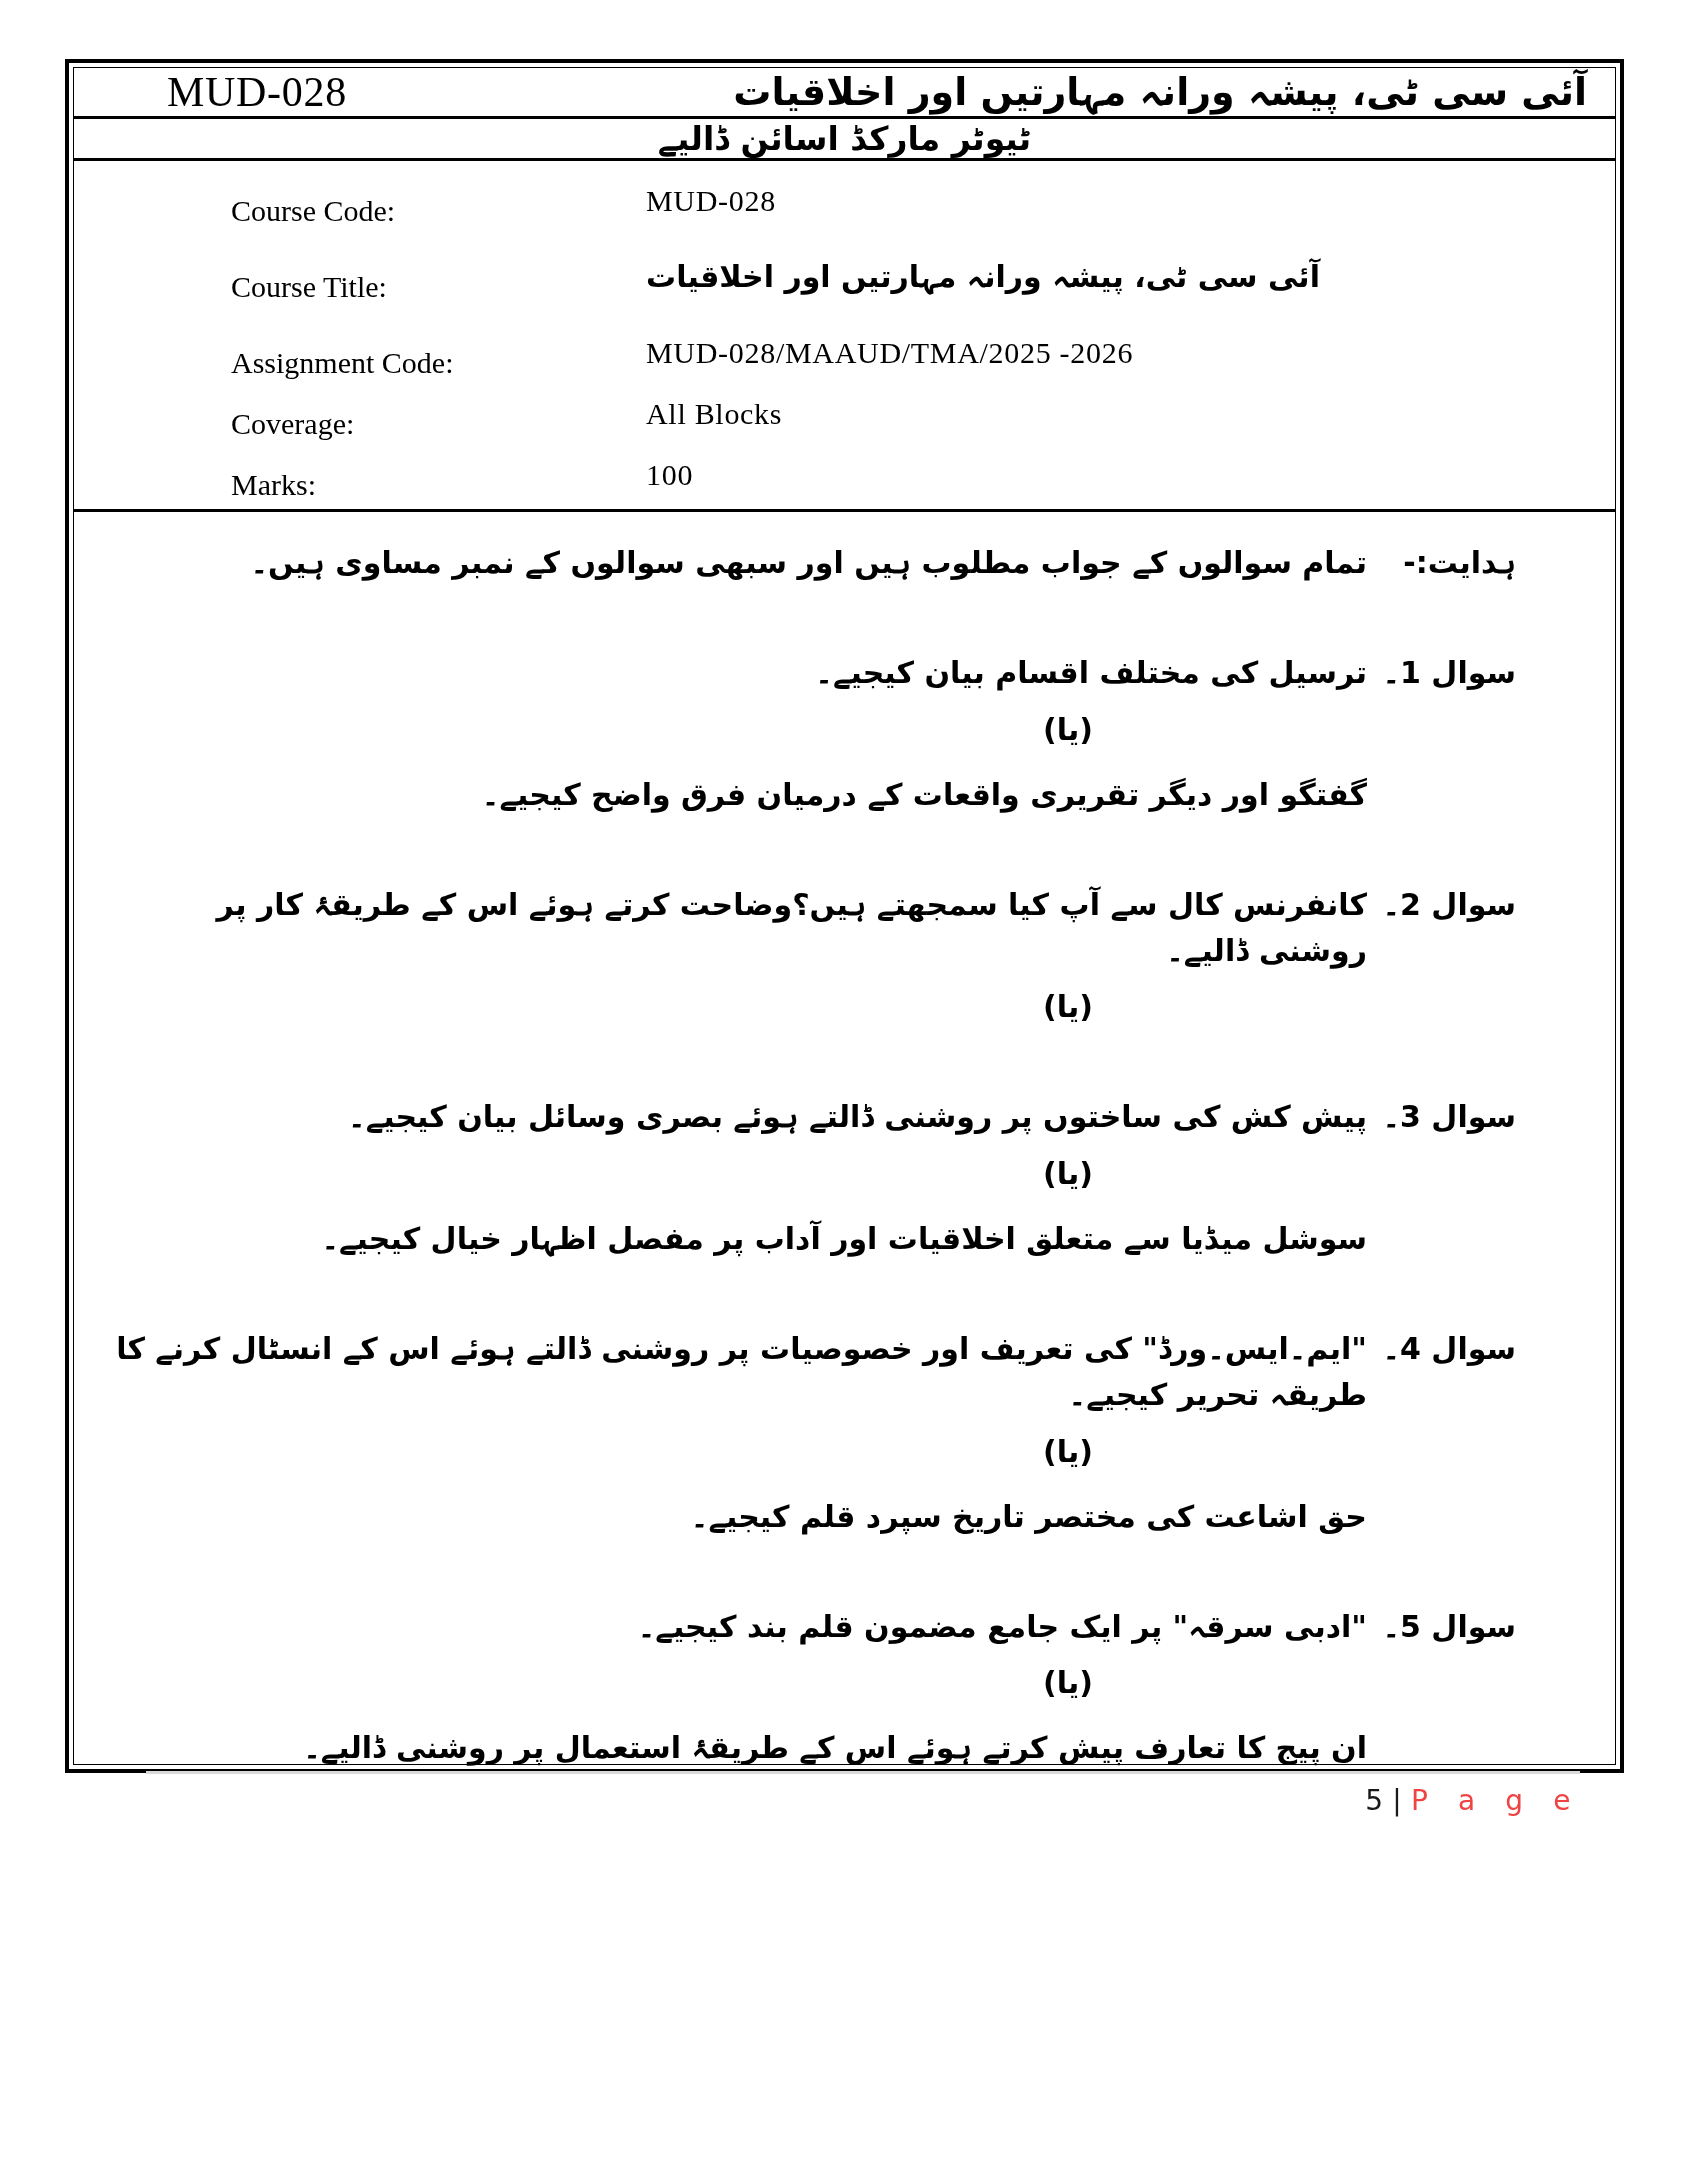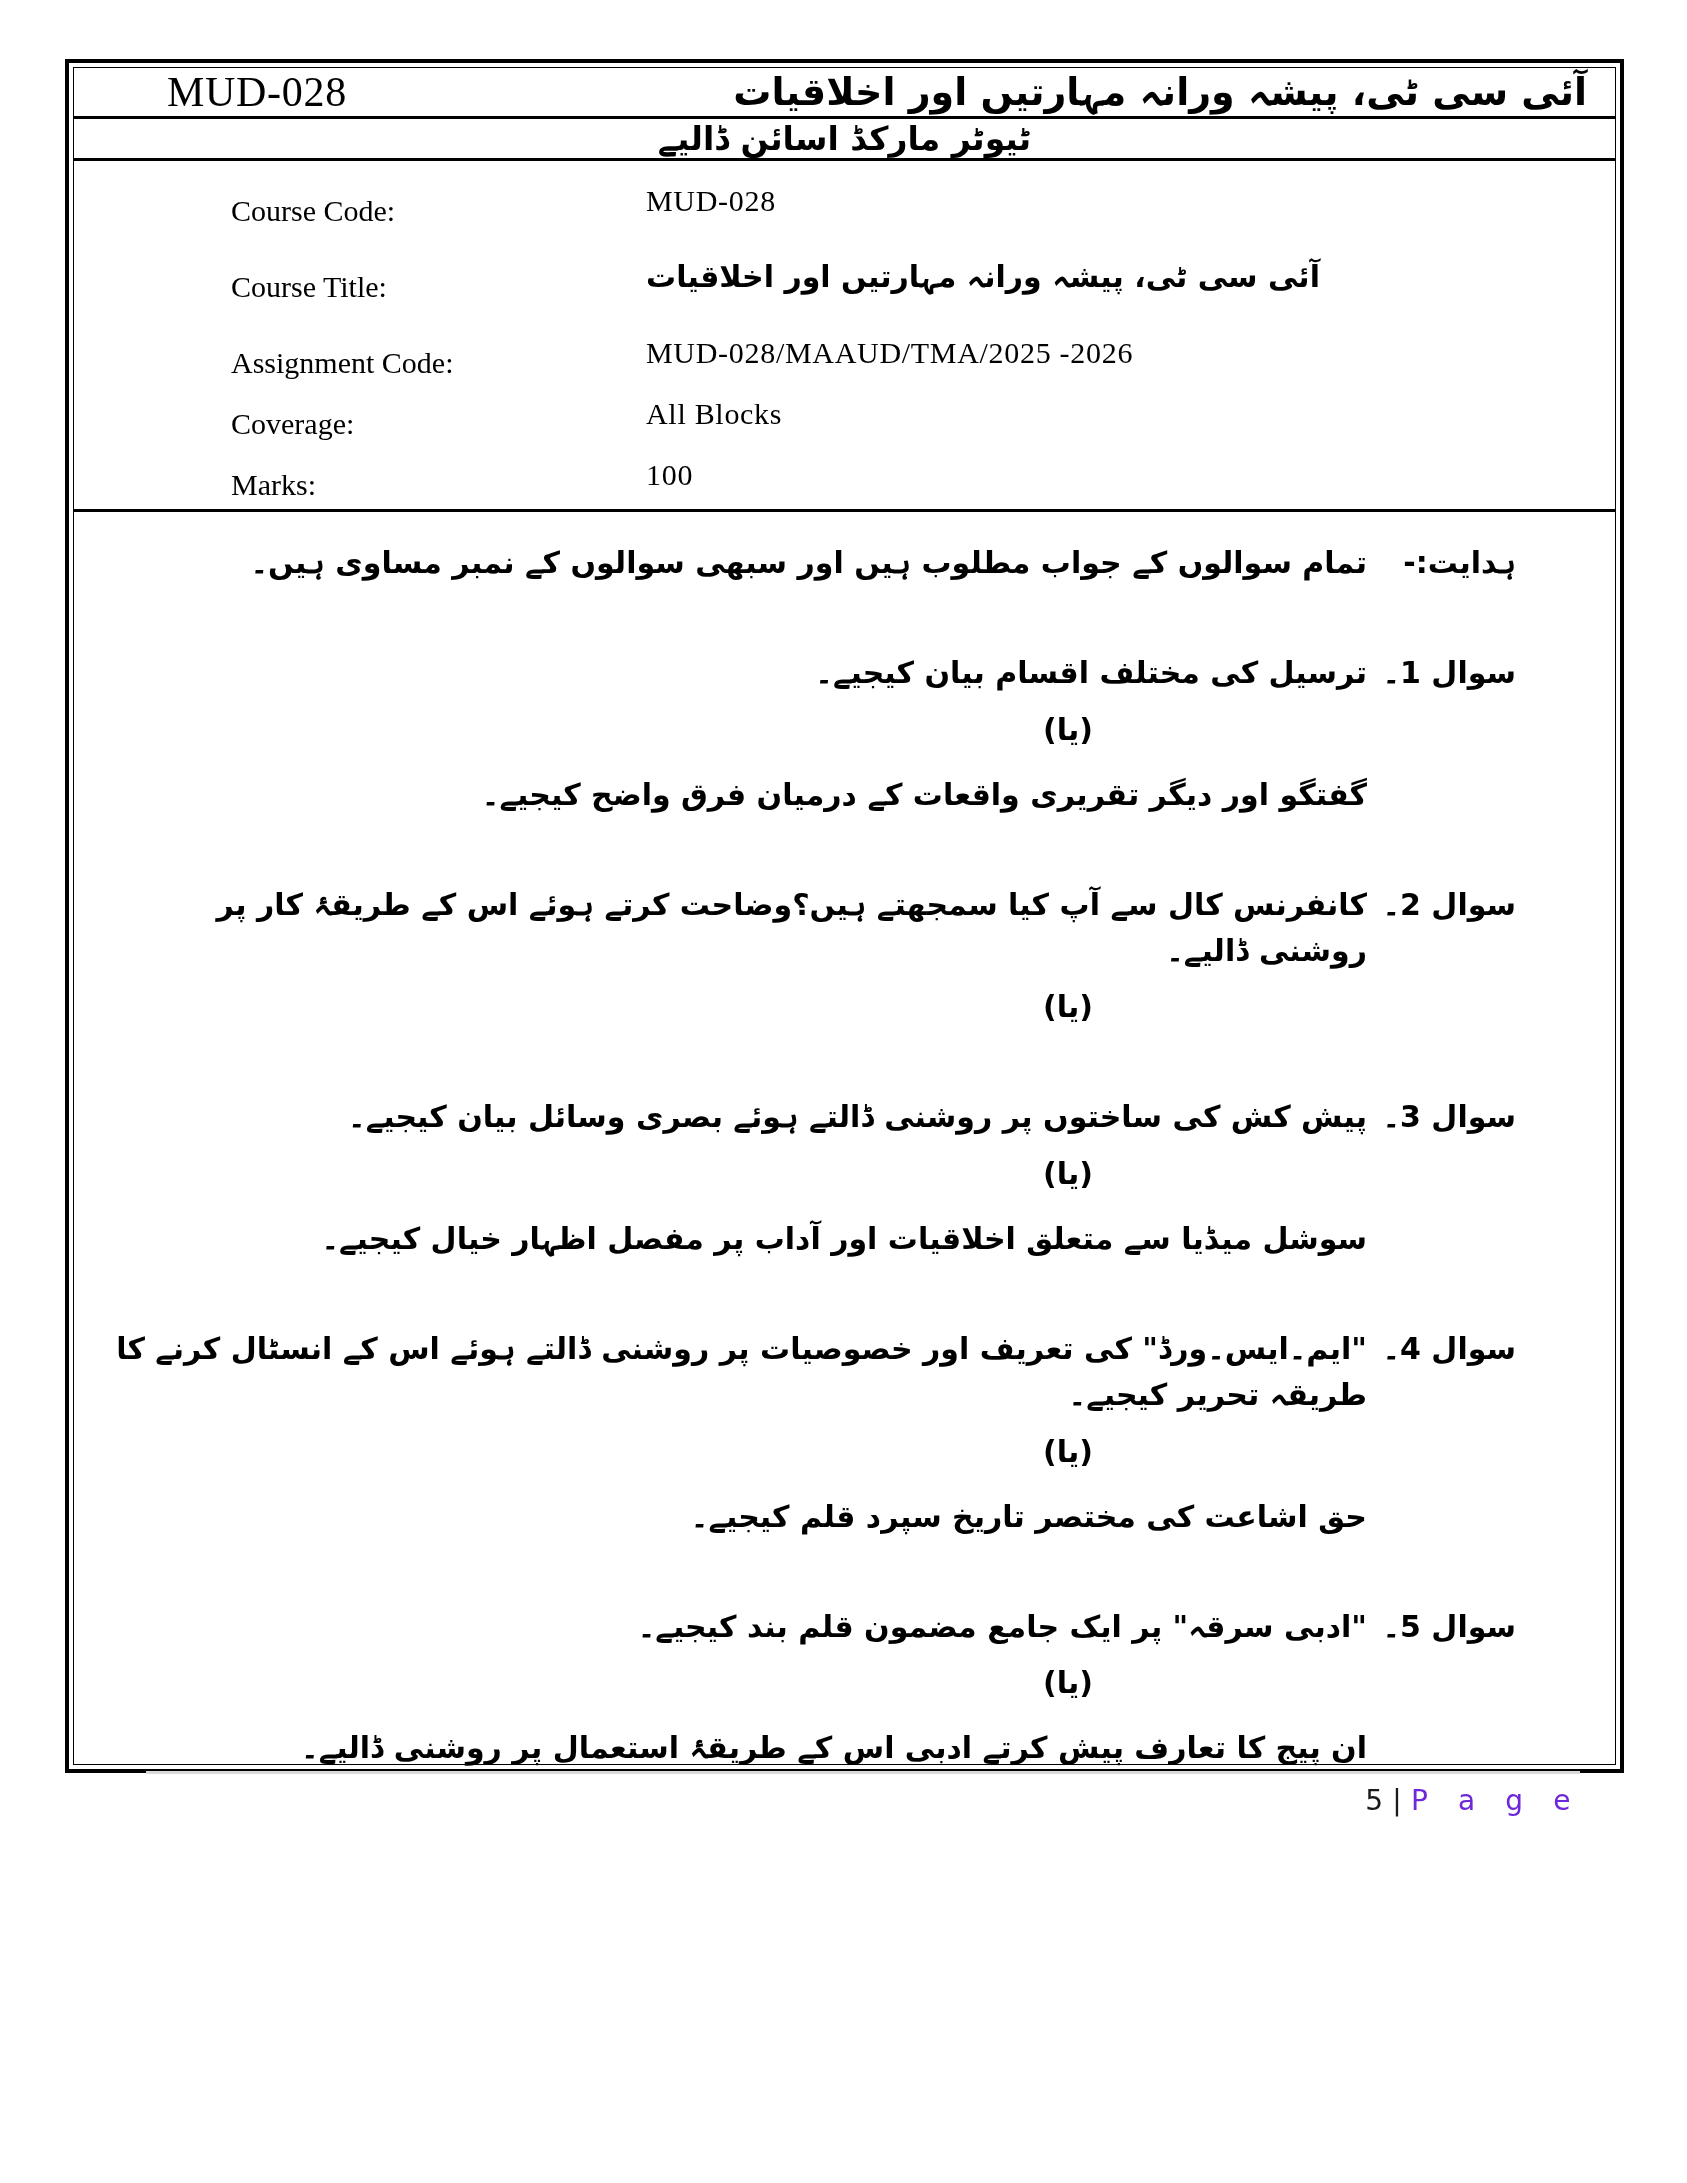--- a/index.html
+++ b/index.html
@@ -40,21 +40,21 @@
   .q-row { display:flex; margin-top:64px; }
   .or-row { margin-top:10.6px; padding-right:423px; }
   .alt-row { margin-top:19px; padding-right:149px; }
 
   
   .footer { margin-top:auto; direction:ltr; padding:0 34px 64px 34px; }
   .footer-rule { height:2.6px; background:#d9d9d9; margin-left:38px; margin-right:1.3px; }
   .footer-text { margin-top:10.6px; text-align:right; font-size:28px; font-family:"DejaVu Sans", sans-serif; }
   .pg-num { color:#1a1a1a; }
   .pg-sep { color:#1a1a1a; padding:0 9.3px; }
-  .pg-label { color:#6d28d9; letter-spacing:10.6px;margin-top:17px; }
+  .pg-label { color:#ef4444; letter-spacing:10.6px;margin-top:17px; }
 </style>
 </head>
 <body>
 
 <div class="page">
   <div class="frame">
     <div class="frame-inner">
 
       <div class="header-row">
         <div class="hdr-code">MUD-028</div>
@@ -120,21 +120,21 @@
           <div class="row-text">"ایم۔ایس۔ورڈ" کی تعریف اور خصوصیات پر روشنی ڈالتے ہوئے اس کے انسٹال کرنے کا طریقہ تحریر کیجیے۔</div>
         </div>
         <div class="or-row">(یا)</div>
         <div class="alt-row">حق اشاعت کی مختصر تاریخ سپرد قلم کیجیے۔</div>
 
         <div class="q-row">
           <div class="num-box">سوال 5۔</div>
           <div class="row-text">"ادبی سرقہ" پر ایک جامع مضمون قلم بند کیجیے۔</div>
         </div>
         <div class="or-row">(یا)</div>
-        <div class="alt-row">ان پیج کا تعارف پیش کرتے ادبی اس کے طریقۂ استعمال پر روشنی ڈالیے۔</div>
+        <div class="alt-row">ان پیج کا تعارف پیش کرتے ہوئے اس کے طریقۂ استعمال پر روشنی ڈالیے۔</div>
 
       </div>
 
       <div class="footer">
         <div class="footer-rule"></div>
         <div class="footer-text">
           <span class="pg-num">5</span><span class="pg-sep">|</span><span class="pg-label">P a g e</span>
         </div>
       </div>
 

